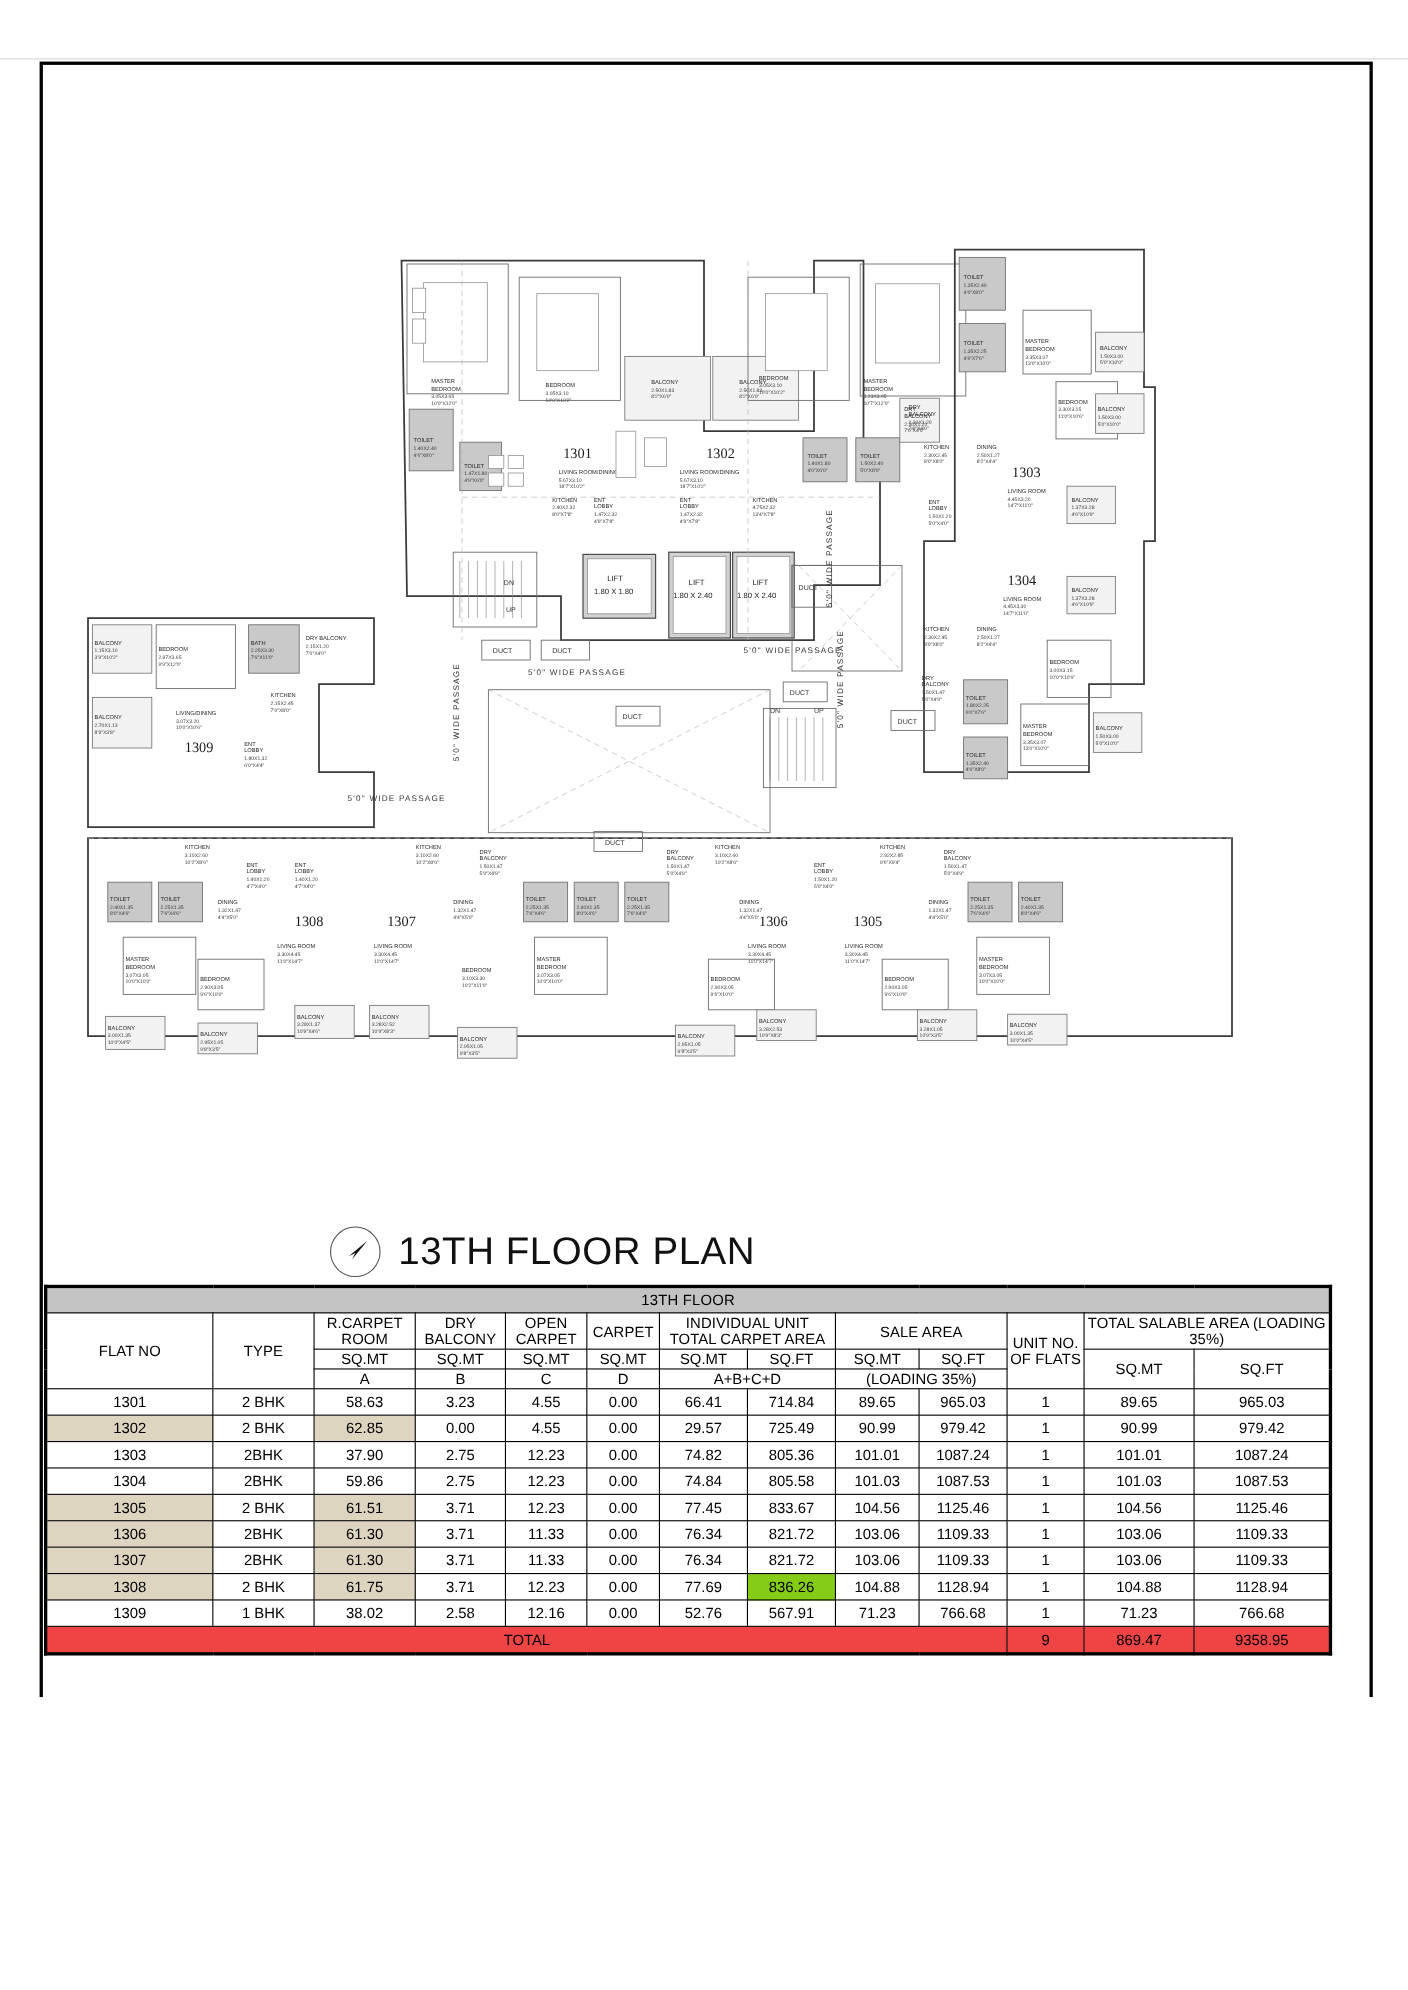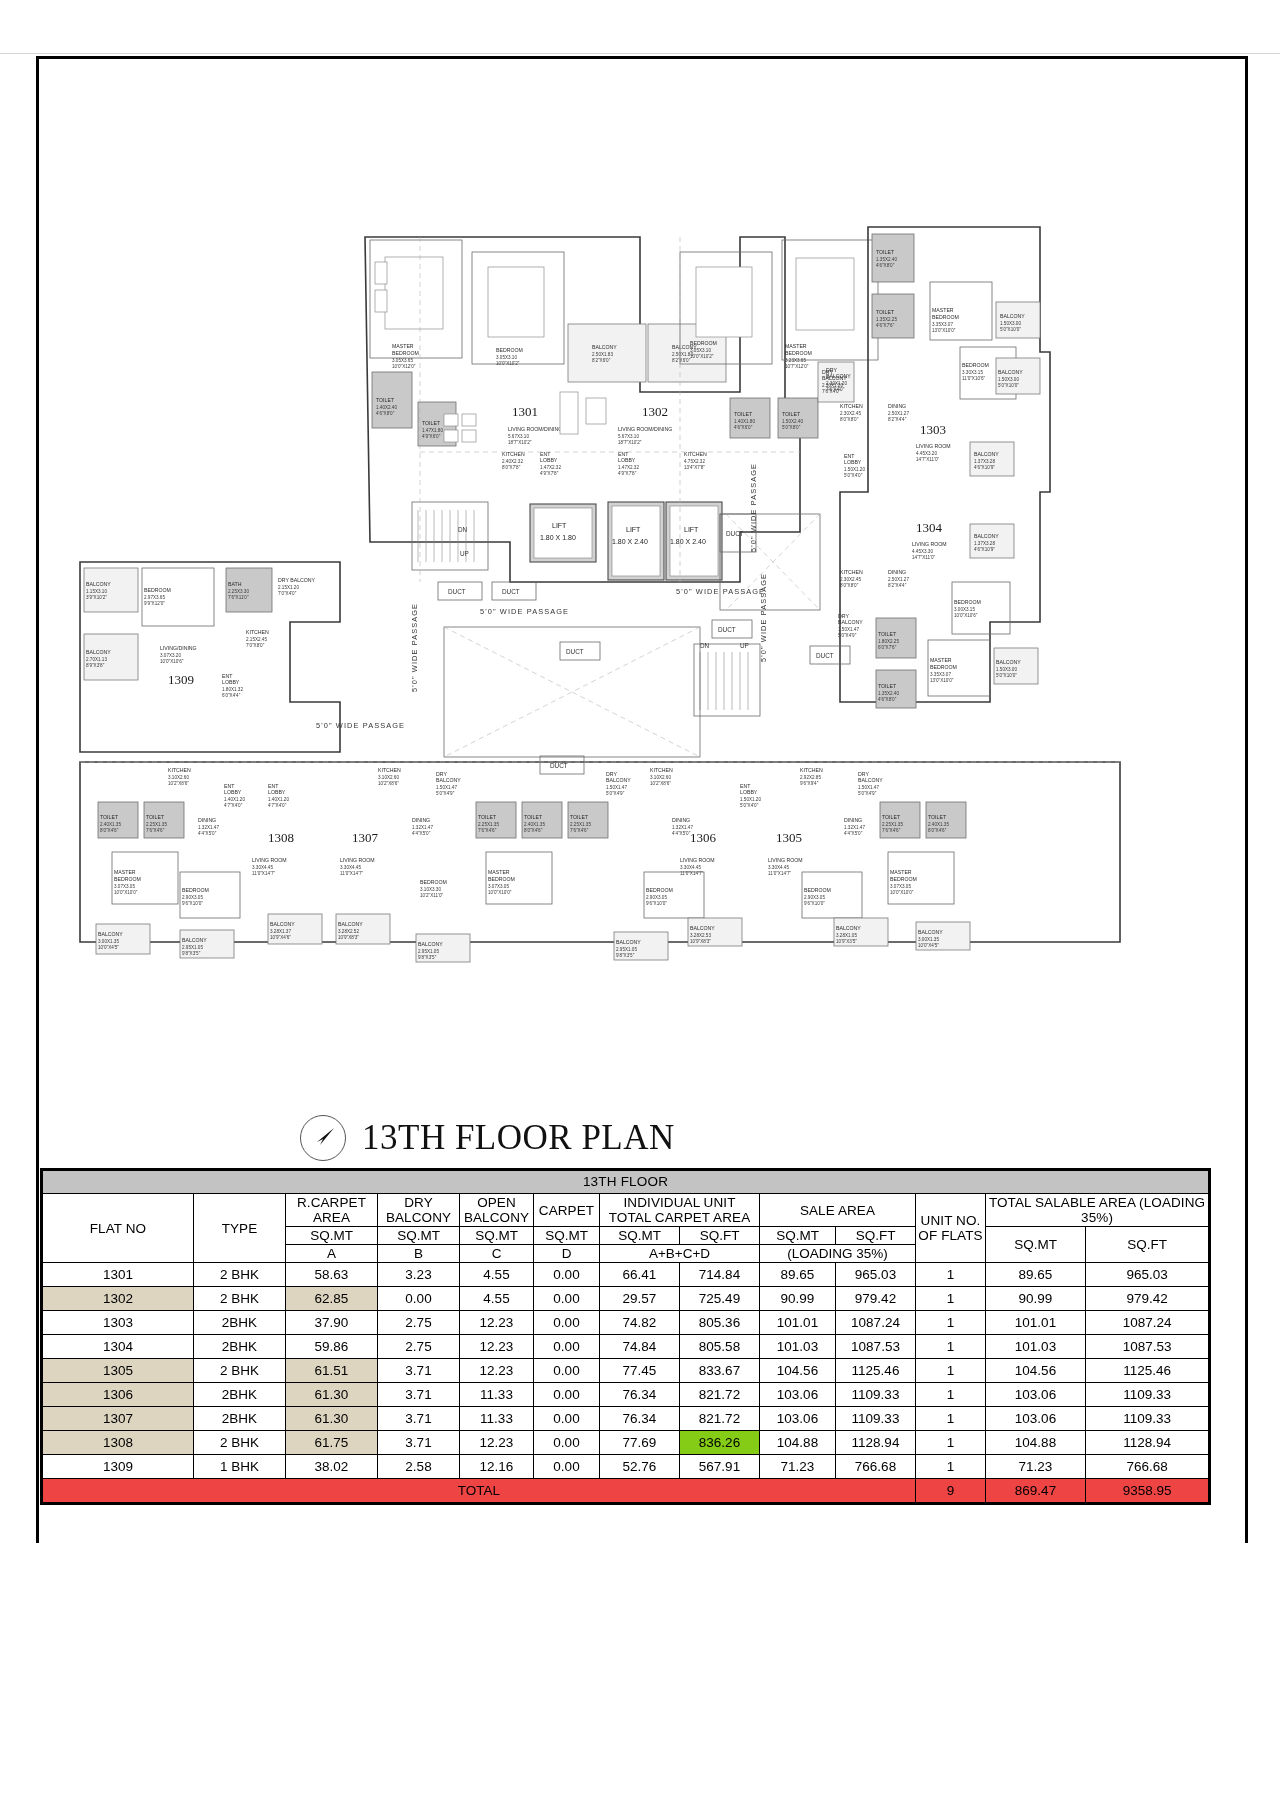--- a/index.html
+++ b/index.html
@@ -69,21 +69,21 @@
     width: 46px; height: 46px;
     border: 1px solid #555; border-radius: 50%;
     position: relative;
     background: #fff;
   }
   .compass .needle {
     position: absolute;
     left: 9px; top: 9px; width: 28px; height: 28px;
   }
   .plan-title {
-    font-family: Liberation Serif, serif;
+    font-family: Liberation Sans, sans-serif;
     font-size: 35px;
     letter-spacing: 0.5px;
     color: #111;
     white-space: nowrap;
   }
 
   
   .table-wrap {
     position: absolute;
     left: 40px; top: 1168px;
@@ -670,23 +670,23 @@
           <col style="width:100px">
         <col style="width:124px">
       </colgroup>
       <tbody>
         <tr>
           <td class="banner-cell" colspan="13">13TH  FLOOR</td>
         </tr>
         <tr>
           <td class="hdr" rowspan="3">FLAT NO</td>
           <td class="hdr" rowspan="3">TYPE</td>
-          <td class="hdr">R.CARPET AREA</td>
+          <td class="hdr">R.CARPET ROOM</td>
           <td class="hdr">DRY BALCONY</td>
-          <td class="hdr">OPEN BALCONY</td>
+          <td class="hdr">OPEN CARPET</td>
           <td class="hdr">CARPET</td>
           <td class="hdr" colspan="2">INDIVIDUAL UNIT TOTAL CARPET AREA</td>
           <td class="hdr" colspan="2">SALE AREA</td>
           <td class="hdr" rowspan="3">UNIT NO. OF FLATS</td>
           <td class="hdr" colspan="2">TOTAL  SALABLE AREA (LOADING 35%)</td>
         </tr>
         <tr>
           <td class="hdr-sub">SQ.MT</td>
           <td class="hdr-sub">SQ.MT</td>
           <td class="hdr-sub">SQ.MT</td>

